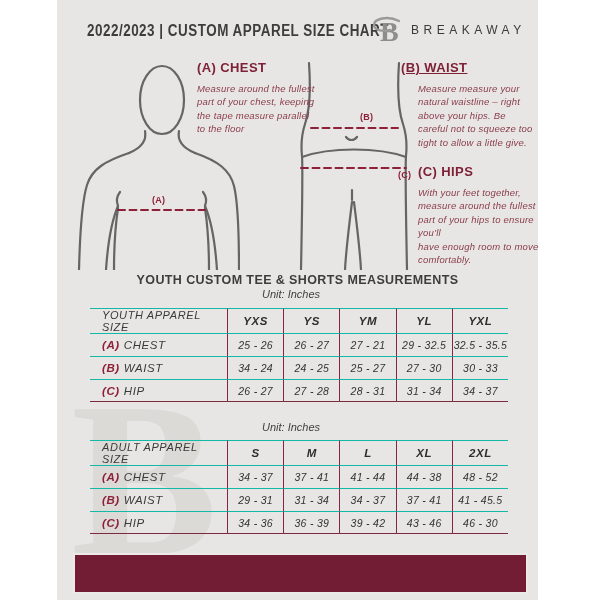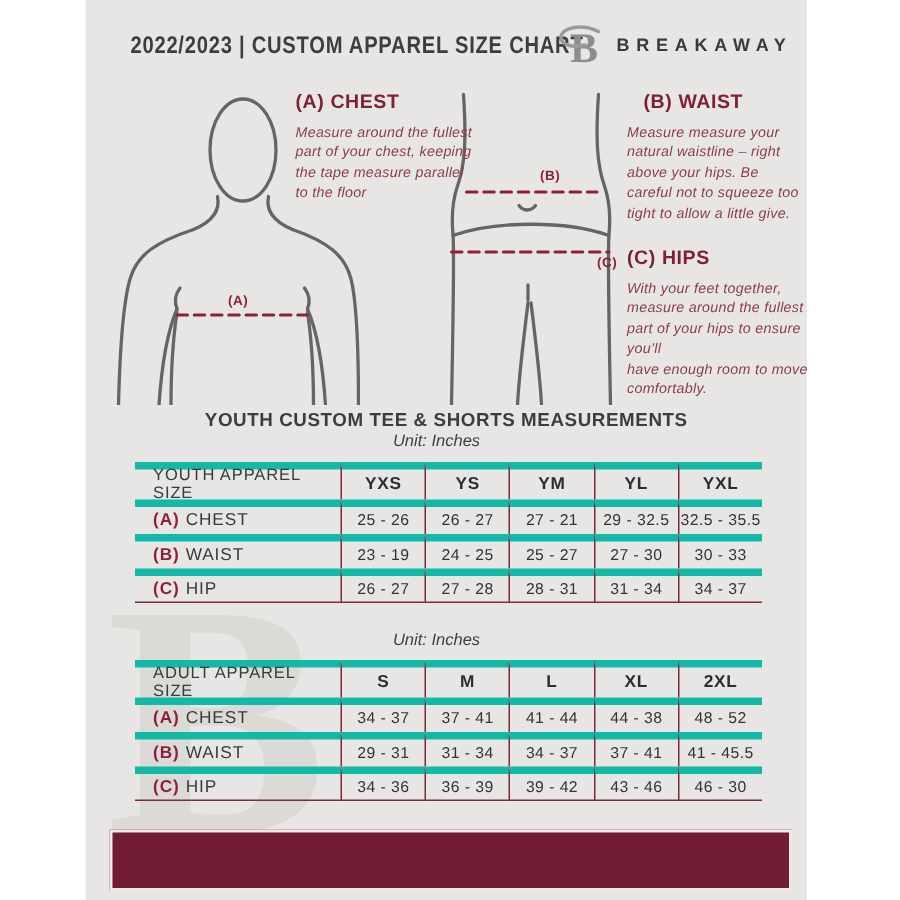--- a/index.html
+++ b/index.html
@@ -14,21 +14,21 @@
   }
   .abs { position:absolute; }
 
   
   .hdr-title {
     left:30px; top:22px; font-size:16px; font-weight:bold; color:#3d3d3d;
     letter-spacing:0.6px; transform:scaleX(0.84); transform-origin:left top;
     white-space:nowrap;
   }
   .brand-wrap { left:314px; top:13px; display:flex; align-items:center; gap:6px; }
-  .brand-name { font-size:12px; font-weight:bold; color:#3a3a3a; letter-spacing:4.5px; white-space:nowrap; }
+  .brand-name { font-size:12px; font-weight:normal; color:#3a3a3a; letter-spacing:4.5px; white-space:nowrap; }
 
   
   .fig { position:absolute; }
   .fig path, .fig ellipse, .fig line { fill:none; stroke-linecap:round; }
   .body-line { stroke:#656565; stroke-width:2.2; }
   .dash-line { stroke:#8e2038; stroke-width:2; stroke-dasharray:7 4.5; }
   .marker {
     position:absolute; font-size:9px; font-weight:bold; color:#8e2038; letter-spacing:0.3px;
   }
 
@@ -42,21 +42,21 @@
   
   .sec-title { left:0; width:481px; text-align:center; font-size:12.5px; font-weight:bold; color:#3d3d3d; letter-spacing:0.4px; }
   .sec-unit  { left:0; width:468px; text-align:center; font-size:11px; font-style:italic; color:#3f3f3f; }
 
   
   .size-table {
     left:33px; width:418px; display:grid; z-index:1;
     grid-template-columns:137px repeat(5, 1fr);
     grid-template-rows:25px 23px 23px 23px;
   }
-  .cell { display:flex; align-items:center; border-top:5px solid #14b8a6; color:#333333; }
+  .cell { display:flex; align-items:center; border-top:1px solid #14b8a6; color:#333333;font-style:italic; }
   .cell:not(:nth-child(6n+1)) { border-left:1px solid #7c2a3d; }
   .cell.last-row { border-bottom:1px solid #7c2a3d; }
   .label-cell { justify-content:flex-start; padding-left:12px; gap:4px; font-size:11.5px; letter-spacing:0.6px; color:#3a3a3a; }
   .value-cell { justify-content:center; font-size:10.5px; letter-spacing:0.3px; }
   .header-cell.value-cell { font-size:11.5px; font-weight:bold; color:#2e2e2e; letter-spacing:0.5px; }
   .header-cell.label-cell { font-size:11px; font-weight:normal; }
   .prefix { font-weight:bold; color:#8e2038; }
   .lbl { }
 
   
@@ -111,21 +111,21 @@
       <path class="body-line" d="M 66,144 C 69,168 72,192 73,212"></path>
       <line class="dash-line" x1="23" y1="70" x2="110" y2="70"></line>
       <line class="dash-line" x1="13" y1="110" x2="118" y2="110"></line>
     </svg>
     <span class="marker" style="left:303px; top:112px;">(B)</span>
     <span class="marker" style="left:341px; top:170px;">(C)</span>
 
     <div class="abs guide-h" style="left:140px; top:60px;">(A) CHEST</div>
     <div class="abs guide-desc" style="left:140px; top:82px; width:118px;">Measure around the fullest part of your chest, keeping the tape measure parallel to the floor</div>
 
-    <div class="abs guide-h" style="left:372px; top:60px;">(B) WAIST</div>
+    <div class="abs guide-h" style="left:344px; top:60px;text-decoration:underline;">(B) WAIST</div>
     <div class="abs guide-desc" style="left:361px; top:82px; width:118px;">Measure measure your natural waistline – right above your hips. Be careful not to squeeze too tight to allow a little give.</div>
 
     <div class="abs guide-h" style="left:361px; top:164px;">(C) HIPS</div>
     <div class="abs guide-desc" style="left:361px; top:186px; width:122px;">With your feet together, measure around the fullest part of your hips to ensure you’ll
 have enough room to move comfortably.</div>
 
     <div class="abs watermark">B</div>
 
     <div class="abs sec-title" style="top:273px;">YOUTH CUSTOM TEE &amp; SHORTS MEASUREMENTS</div>
     <div class="abs sec-unit" style="top:288px;">Unit: Inches</div>
@@ -142,21 +142,21 @@
         </div>
         <div class="cell value-cell">25 - 26</div>
         <div class="cell value-cell">26 - 27</div>
         <div class="cell value-cell">27 - 21</div>
         <div class="cell value-cell">29 - 32.5</div>
         <div class="cell value-cell">32.5 - 35.5</div>
         <div class="cell label-cell">
           <div class="prefix">(B)</div>
           <div class="lbl">WAIST</div>
         </div>
-        <div class="cell value-cell">23 - 19</div>
+        <div class="cell value-cell">34 - 24</div>
         <div class="cell value-cell">24 - 25</div>
         <div class="cell value-cell">25 - 27</div>
         <div class="cell value-cell">27 - 30</div>
         <div class="cell value-cell">30 - 33</div>
         <div class="cell label-cell last-row">
           <div class="prefix">(C)</div>
           <div class="lbl">HIP</div>
         </div>
         <div class="cell value-cell last-row">26 - 27</div>
         <div class="cell value-cell last-row">27 - 28</div>

